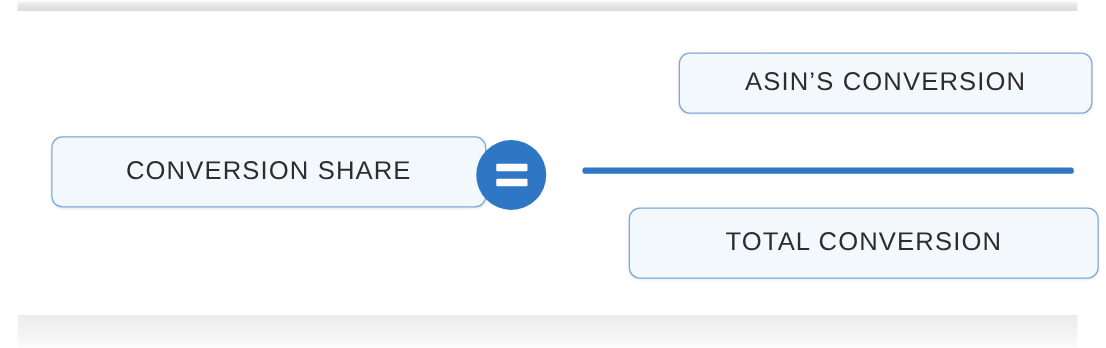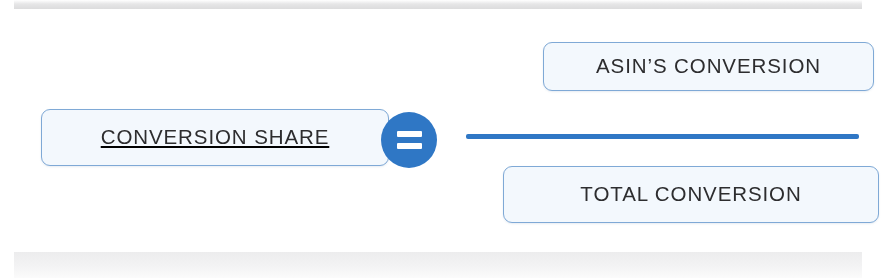--- a/index.html
+++ b/index.html
@@ -76,21 +76,20 @@
     font-weight: 400;
     white-space: nowrap;
     line-height: 1;
   }
 
   #box-conversion-share {
     left: 27px;
     top: 100px;
     width: 348px;
     height: 57px;
-    text-decoration: underline;
   }
   #box-asins-conversion {
     left: 481px;
     top: 33px;
     width: 331px;
     height: 49px;
     margin-left: 48px;
   }
   #box-total-conversion {
     left: 489px;

